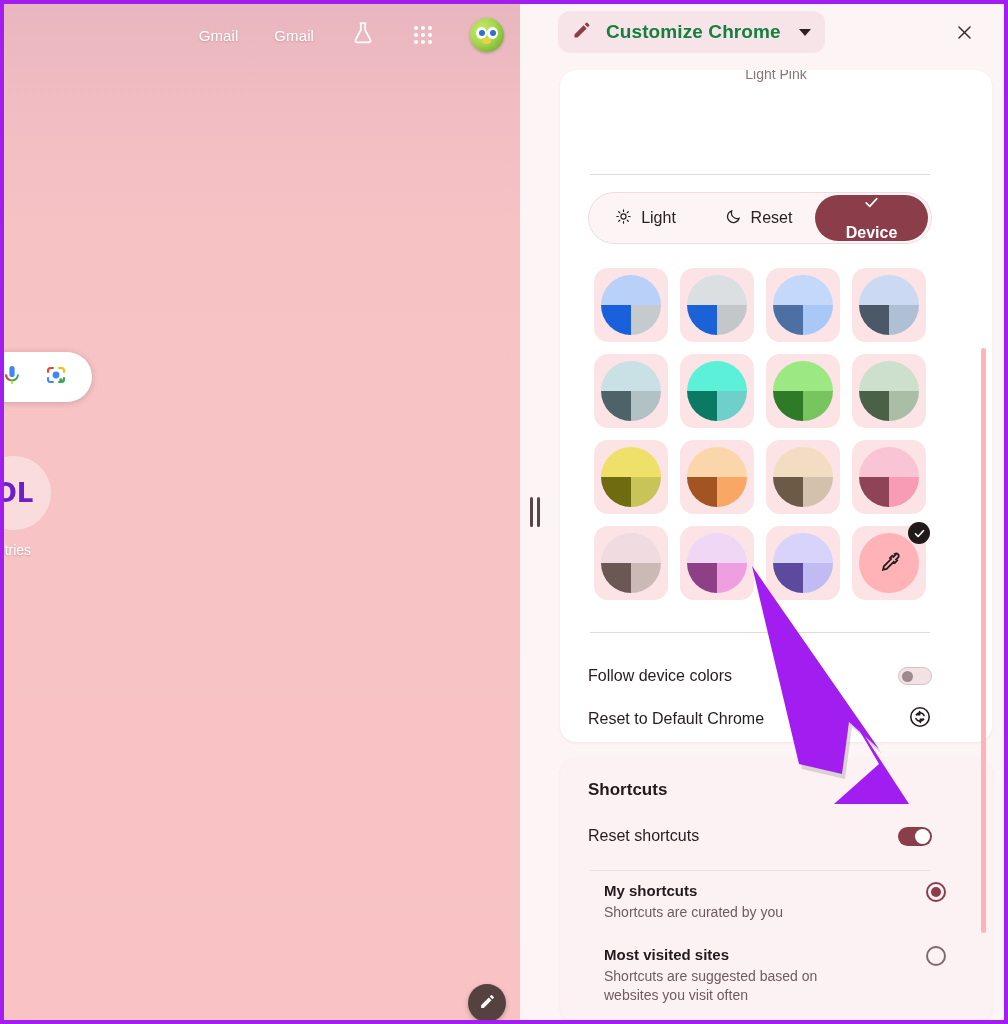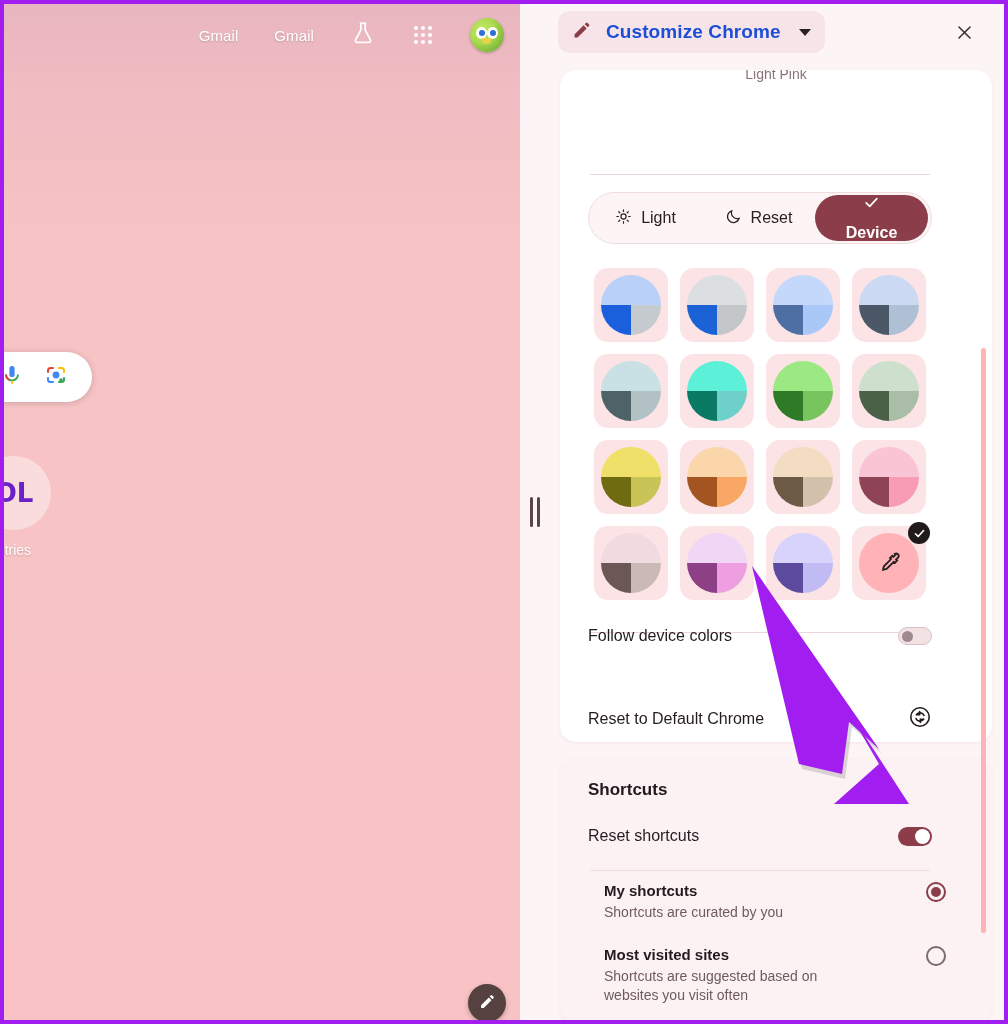--- a/index.html
+++ b/index.html
@@ -111,21 +111,21 @@
   }
   .panel-header {
     position: relative; height: 56px; display:flex; align-items:center;
     padding: 0 10px 0 4px;
   }
   .header-chip {
     display:flex; align-items:center; gap: 14px;
     background: #f6e4e8; border-radius: 12px;
     padding: 9px 14px 9px 14px; margin-left: 4px;
   }
-  .chip-title { font-size: 19px; color:#1d4ed8; font-weight: 600; letter-spacing:.1px; }
+  .chip-title { font-size: 19px; color:#15803d; font-weight: 600; letter-spacing:.1px; }
   .chip-caret { width:0; height:0; border-left:6px solid transparent; border-right:6px solid transparent;
     border-top: 7px solid #2b2122; margin-left:4px; }
   .close-btn {
     position:absolute; right: 30px; top: 14px;
     width: 28px; height:28px; display:flex; align-items:center; justify-content:center;
   }
 
   .scroll-area { position: relative; height: 960px; }
 
   .card {
@@ -501,21 +501,21 @@
                 <div class="check-badge">
                   <svg width="13" height="13" viewBox="0 0 24 24" fill="none" stroke="#fff" stroke-width="3" stroke-linecap="round" stroke-linejoin="round">
                     <path d="M4.5 12.5l5 5 10-11"></path>
                   </svg>
                 </div>
               </div>
             </div>
 
           <div class="divider" style="top:562px"></div>
 
-          <div class="row-setting" style="top:544px">
+          <div class="row-setting" style="top:584px">
             <span>Follow device colors</span>
             <span class="toggle-off">
                 <i></i>
               </span>
           </div>
 
           <div class="row-setting" style="top:627px">
             <span>Reset to Default Chrome</span>
             <span>
               <svg width="24" height="24" viewBox="0 0 24 24" fill="none" stroke="#231b1d" stroke-width="1.6" stroke-linecap="round">

